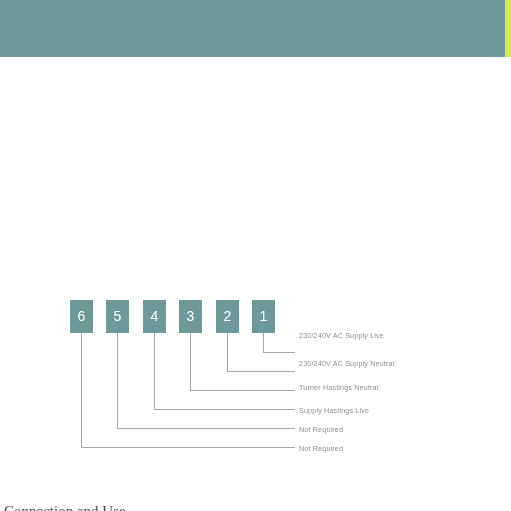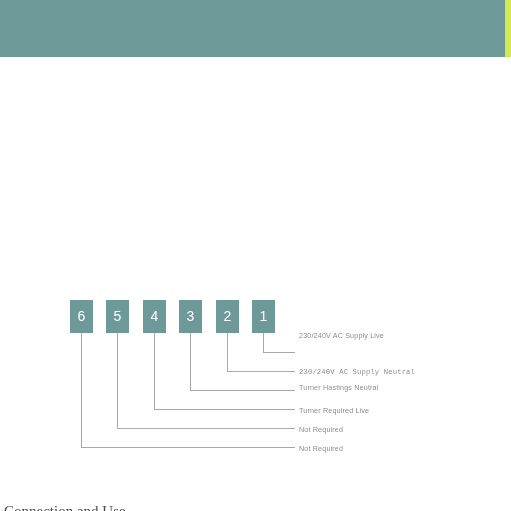--- a/index.html
+++ b/index.html
@@ -122,23 +122,23 @@
       <div class="terminal-box" style="left: 106px; top: 300px; background: rgb(109, 154, 153); color: rgb(255, 255, 255);"><span>5</span></div>
       <div class="terminal-box" style="left: 143px; top: 300px; background: rgb(109, 154, 153); color: rgb(255, 255, 255);"><span>4</span></div>
       <div class="terminal-box" style="left: 179px; top: 300px; background: rgb(109, 154, 153); color: rgb(255, 255, 255);"><span>3</span></div>
       <div class="terminal-box" style="left: 216px; top: 300px; background: rgb(109, 154, 153); color: rgb(255, 255, 255);"><span>2</span></div>
       <div class="terminal-box" style="left: 252px; top: 300px; background: rgb(109, 154, 153); color: rgb(255, 255, 255);"><span>1</span></div>
     </div>
 
   <div id="callout-labels">
       <div class="callout-label" style="top: 444px; color: rgb(142, 142, 142);">Not Required</div>
       <div class="callout-label" style="top: 425px; color: rgb(142, 142, 142);">Not Required</div>
-      <div class="callout-label" style="top: 406px; color: rgb(142, 142, 142);">Turner Required Live</div>
+      <div class="callout-label" style="top: 406px; color: rgb(142, 142, 142);">Supply Hastings Live</div>
       <div class="callout-label" style="top: 383px; color: rgb(142, 142, 142);">Turner Hastings Neutral</div>
-      <div class="callout-label" style="top: 368px; color: rgb(142, 142, 142); font-family: Liberation Mono, monospace;">230/240V AC Supply Neutral</div>
+      <div class="callout-label" style="top: 359px; color: rgb(142, 142, 142);">230/240V AC Supply Neutral</div>
       <div class="callout-label" style="top: 331px; color: rgb(142, 142, 142);">230/240V AC Supply Live</div>
     </div>
 
 </div>
 
 <div id="footer-clip">
   <div id="footer-text">Connection and Use</div>
 </div>
 
 </body></html>

